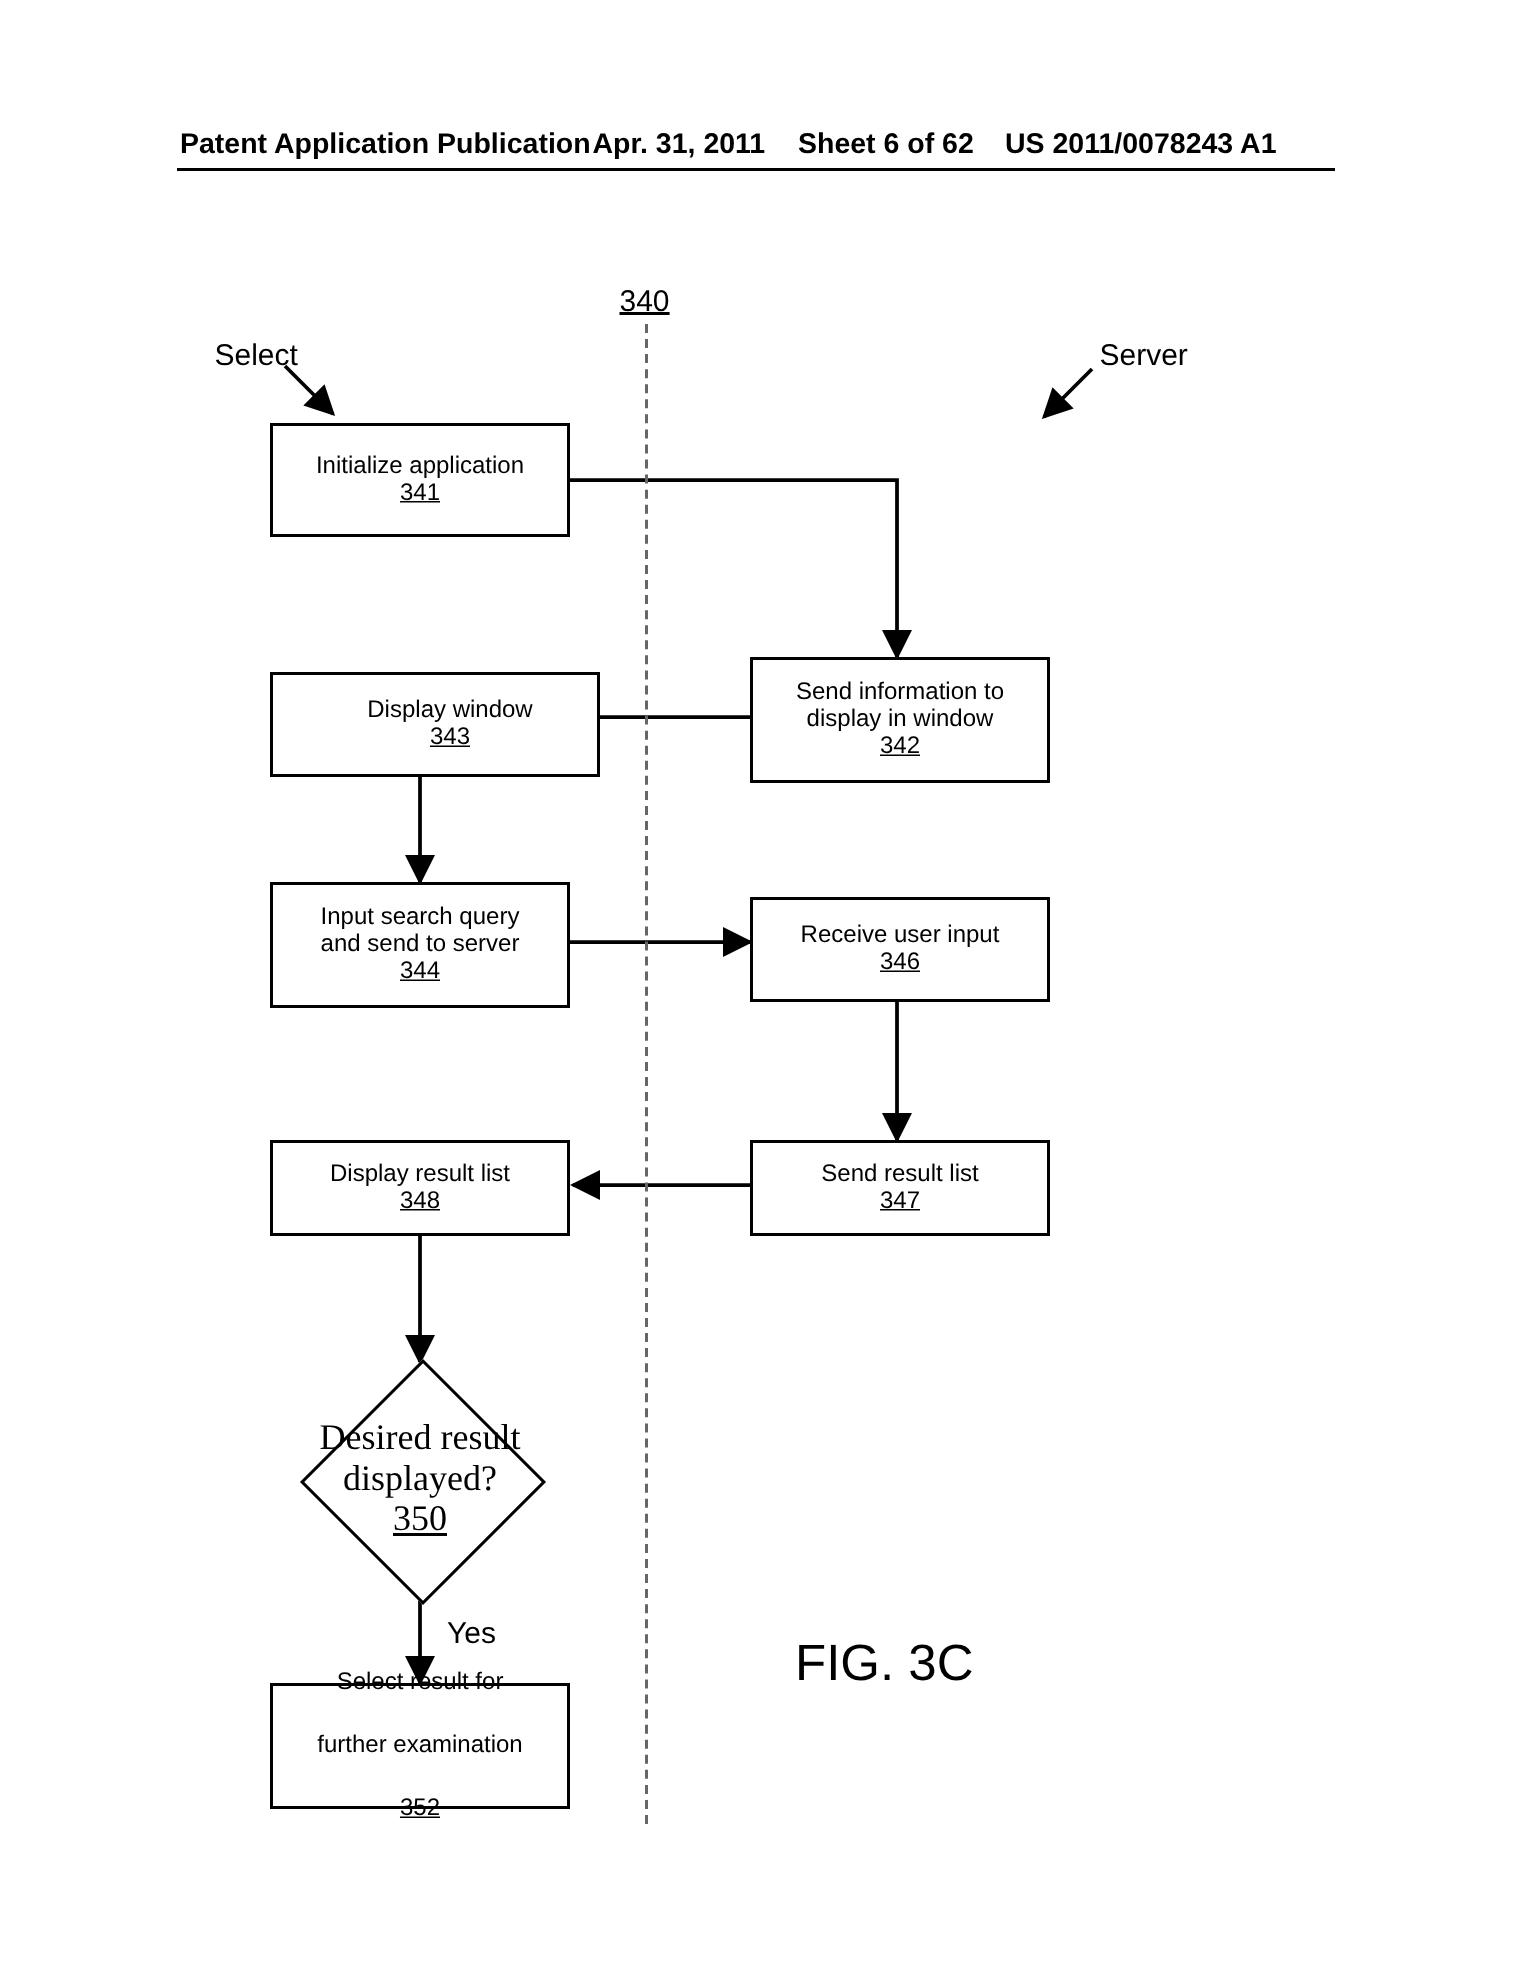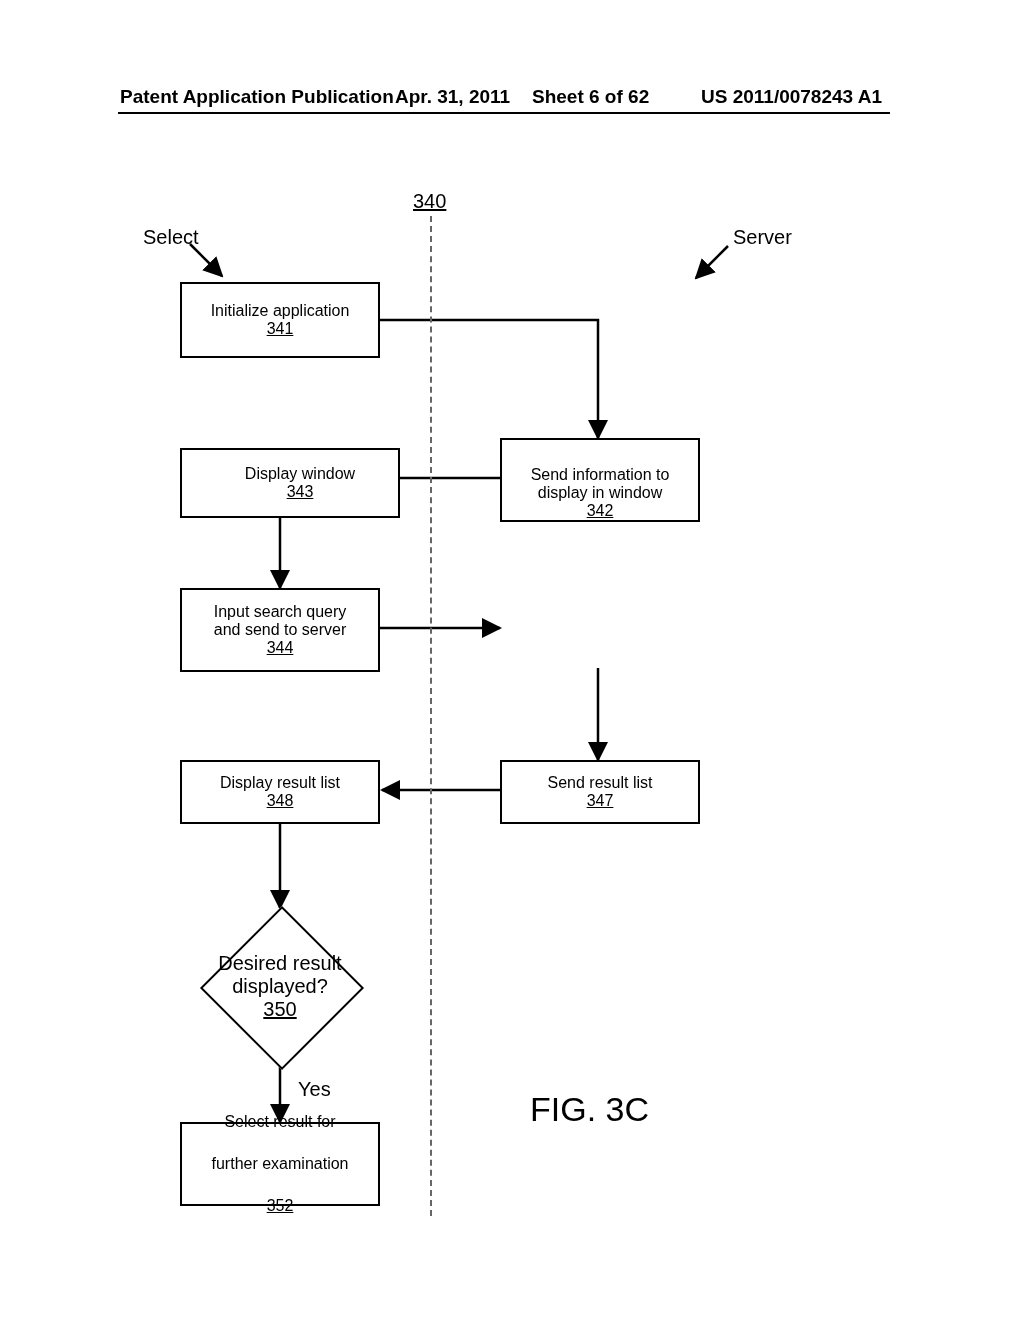--- a/index.html
+++ b/index.html
@@ -21,21 +21,21 @@
     position: absolute;
     top: 86px;
     left: 0;
     right: 0;
     font-weight: 700;
     font-size: 19px;
   }
   .hdr .pub { position: absolute; left: 120px; }
   .hdr .date { position: absolute; left: 395px; }
   .hdr .sheet { position: absolute; left: 532px; }
-  .hdr .pubno { position: absolute; left: 670px; margin-left: 31px; }
+  .hdr .pubno { position: absolute; left: 670px; }
   .rule {
     position: absolute;
     top: 112px;
     left: 118px;
     width: 772px;
     height: 0;
     border-top: 2.5px solid #000;
   }
 
   .box {
@@ -81,22 +81,23 @@
     background: #fff;
   }
   .diamond-text {
     position: absolute;
     width: 160px;
     height: 160px;
     display: flex;
     flex-direction: column;
     align-items: center;
     justify-content: center;
-    font-size: 20px;
+    font-size: 24px;
     text-align: center;
+    font-family: Liberation Serif, serif;
   }
 
   .svg-layer { position:absolute; left:0; top:0; width:1024px; height:1320px; pointer-events:none; }
 </style>
 </head>
 <body>
 
 <div class="page">
 
   <div class="hdr">
@@ -140,37 +141,41 @@
   <div class="label" style="left:143px; top:226px;">Select</div>
   <div class="label" style="left:733px; top:226px;">Server</div>
 
   <div class="dash-v" style="left:430px; top:216px; height:1000px;"></div>
 
   <div class="box" style="left:180px; top:282px; width:196px; height:72px;">
     <div>Initialize application</div>
     <div class="ref">341</div>
   </div>
 
-  <div class="box" style="left:500px; top:438px; width:196px; height:80px;justify-content:flex-end;">
+  <div class="box" style="left:500px; top:438px; width:196px; height:80px;">
     <div>Send information to</div>
     <div>display in window</div>
     <div class="ref">342</div>
   </div>
 
   <div class="box" style="left:180px; top:448px; width:196px; height:66px;padding-left:20px;">
     <div>Display window</div>
     <div class="ref">343</div>
   </div>
 
   <div class="box" style="left:180px; top:588px; width:196px; height:80px;">
     <div>Input search query</div>
     <div>and send to server</div>
     <div class="ref">344</div>
   </div>
 
+  <div class="box" style="left:500px; top:598px; width:196px; height:66px;">
+    <div>Receive user input</div>
+    <div class="ref">346</div>
+  </div>
 
   <div class="box" style="left:500px; top:760px; width:196px; height:60px;">
     <div>Send result list</div>
     <div class="ref">347</div>
   </div>
 
   <div class="box" style="left:180px; top:760px; width:196px; height:60px;">
     <div>Display result list</div>
     <div class="ref">348</div>
   </div>

